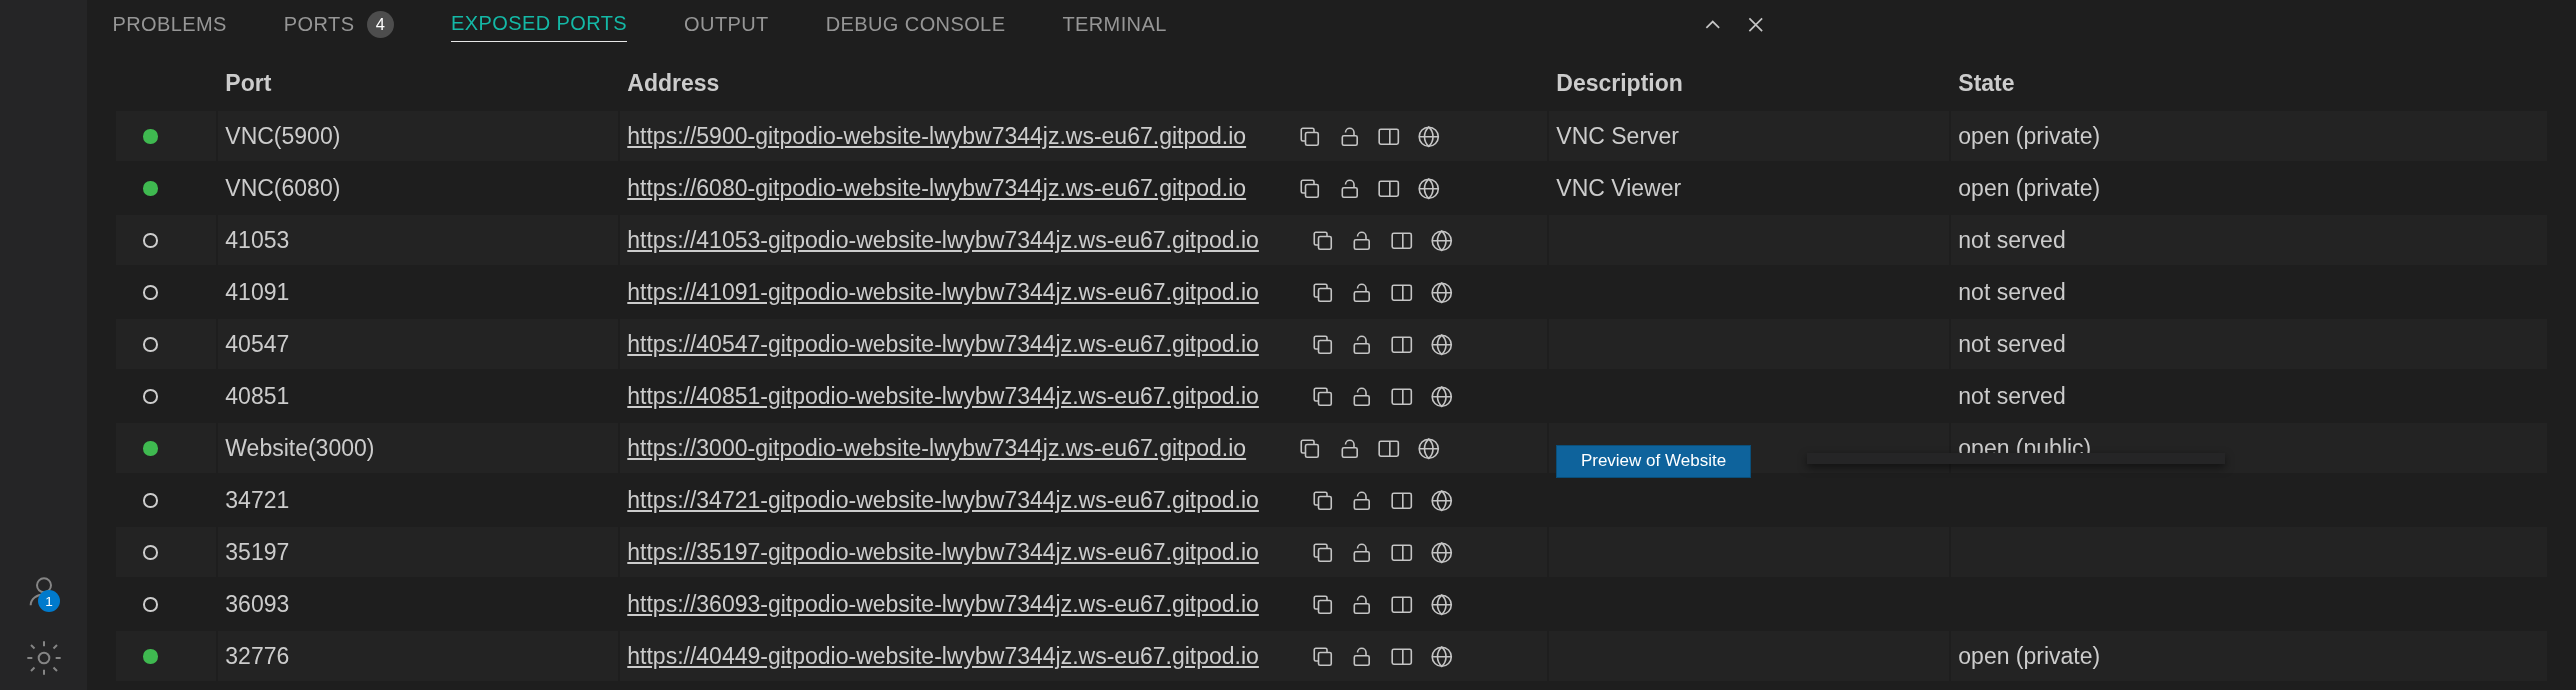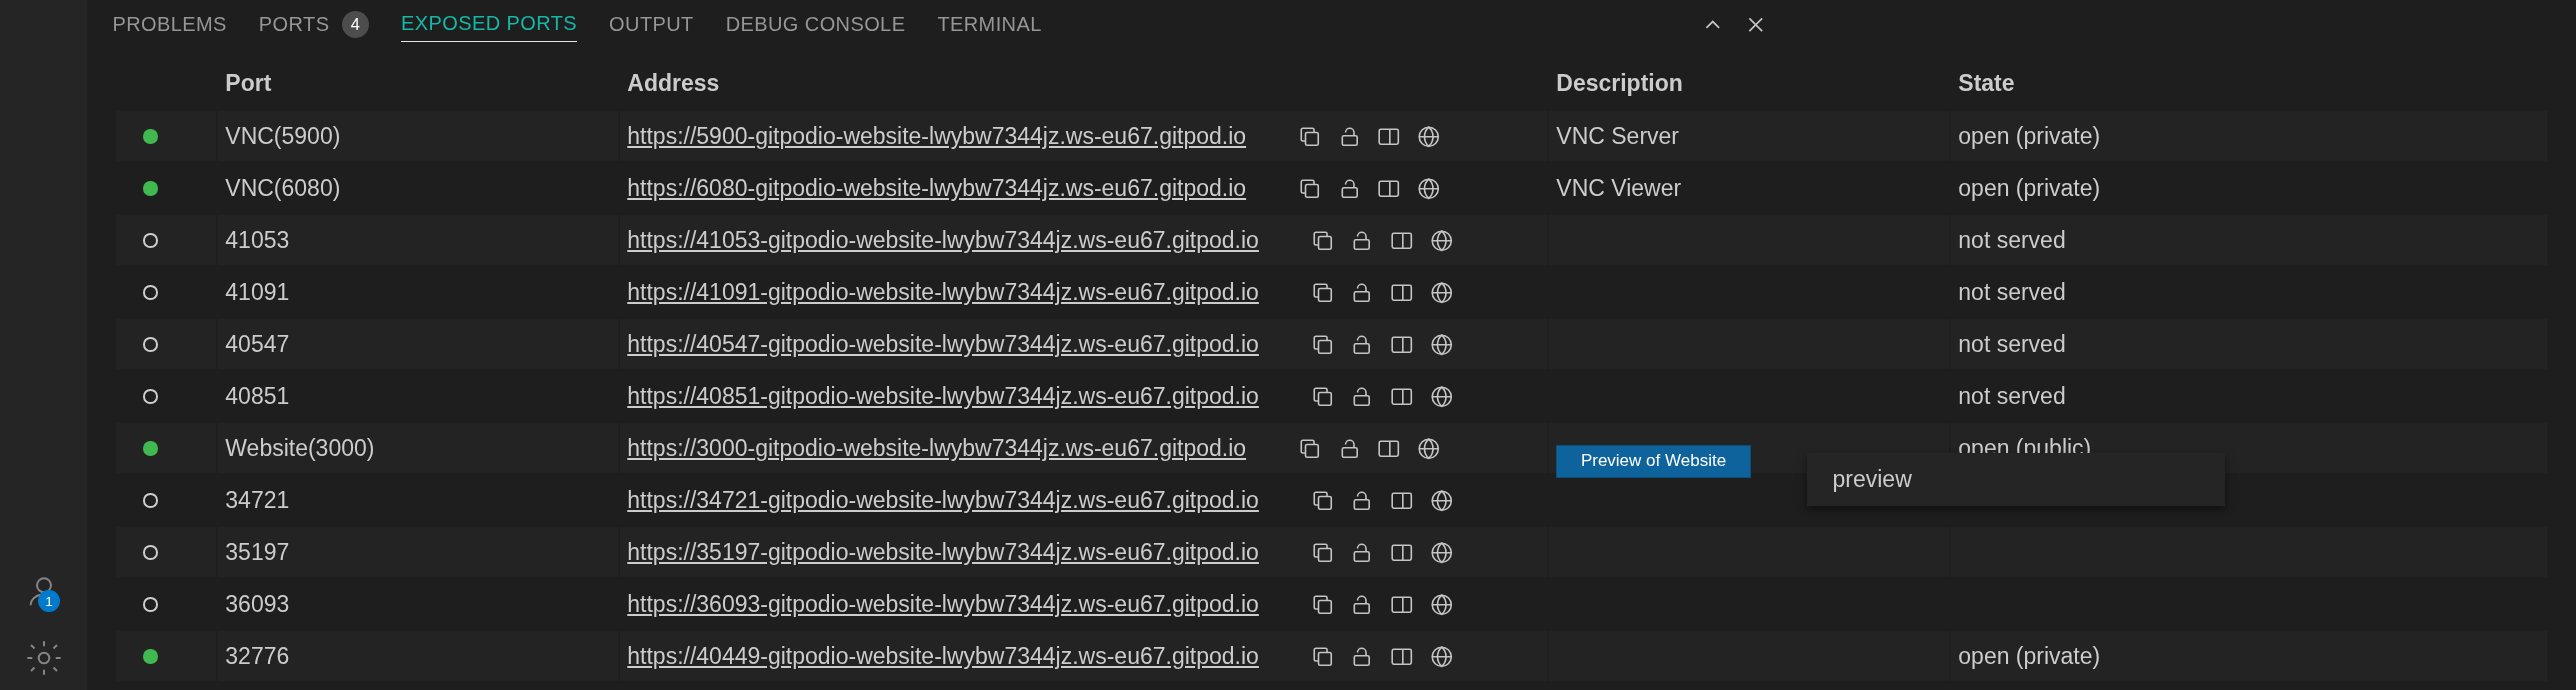--- a/index.html
+++ b/index.html
@@ -41,21 +41,21 @@
       font-size: 13.6px;
       display: flex; align-items: center; justify-content: center;
       padding: 0 3.6px;
     }
     .panel-area { flex: 1; display: flex; flex-direction: column; background: #1e1e1e; }
     .tab-strip {
       display: flex;
       align-items: center;
       height: 55px;
       padding: 0 25.5px;
-      gap: 32px;
+      gap: 57px;
       border-bottom: 0.9px solid #1e1e1e;
       font-size: 20px;
     }
     .tab {
       color: #969696;
       letter-spacing: 0.4px;
       display: flex; align-items: center; gap: 12.7px;
       padding-bottom: 5.5px;
       cursor: pointer;
     }
@@ -620,15 +620,14 @@
               <td></td>
               <td>not served</td>
             </tr>
           </tbody>
       </table>
     </div>
   </div>
 </div>
 
 <div class="context-menu" id="ctx-menu" style="top:453px; left:1807px;">
-    <div class="menu-item">preview</div>
   </div>
 
 
 </body></html>

